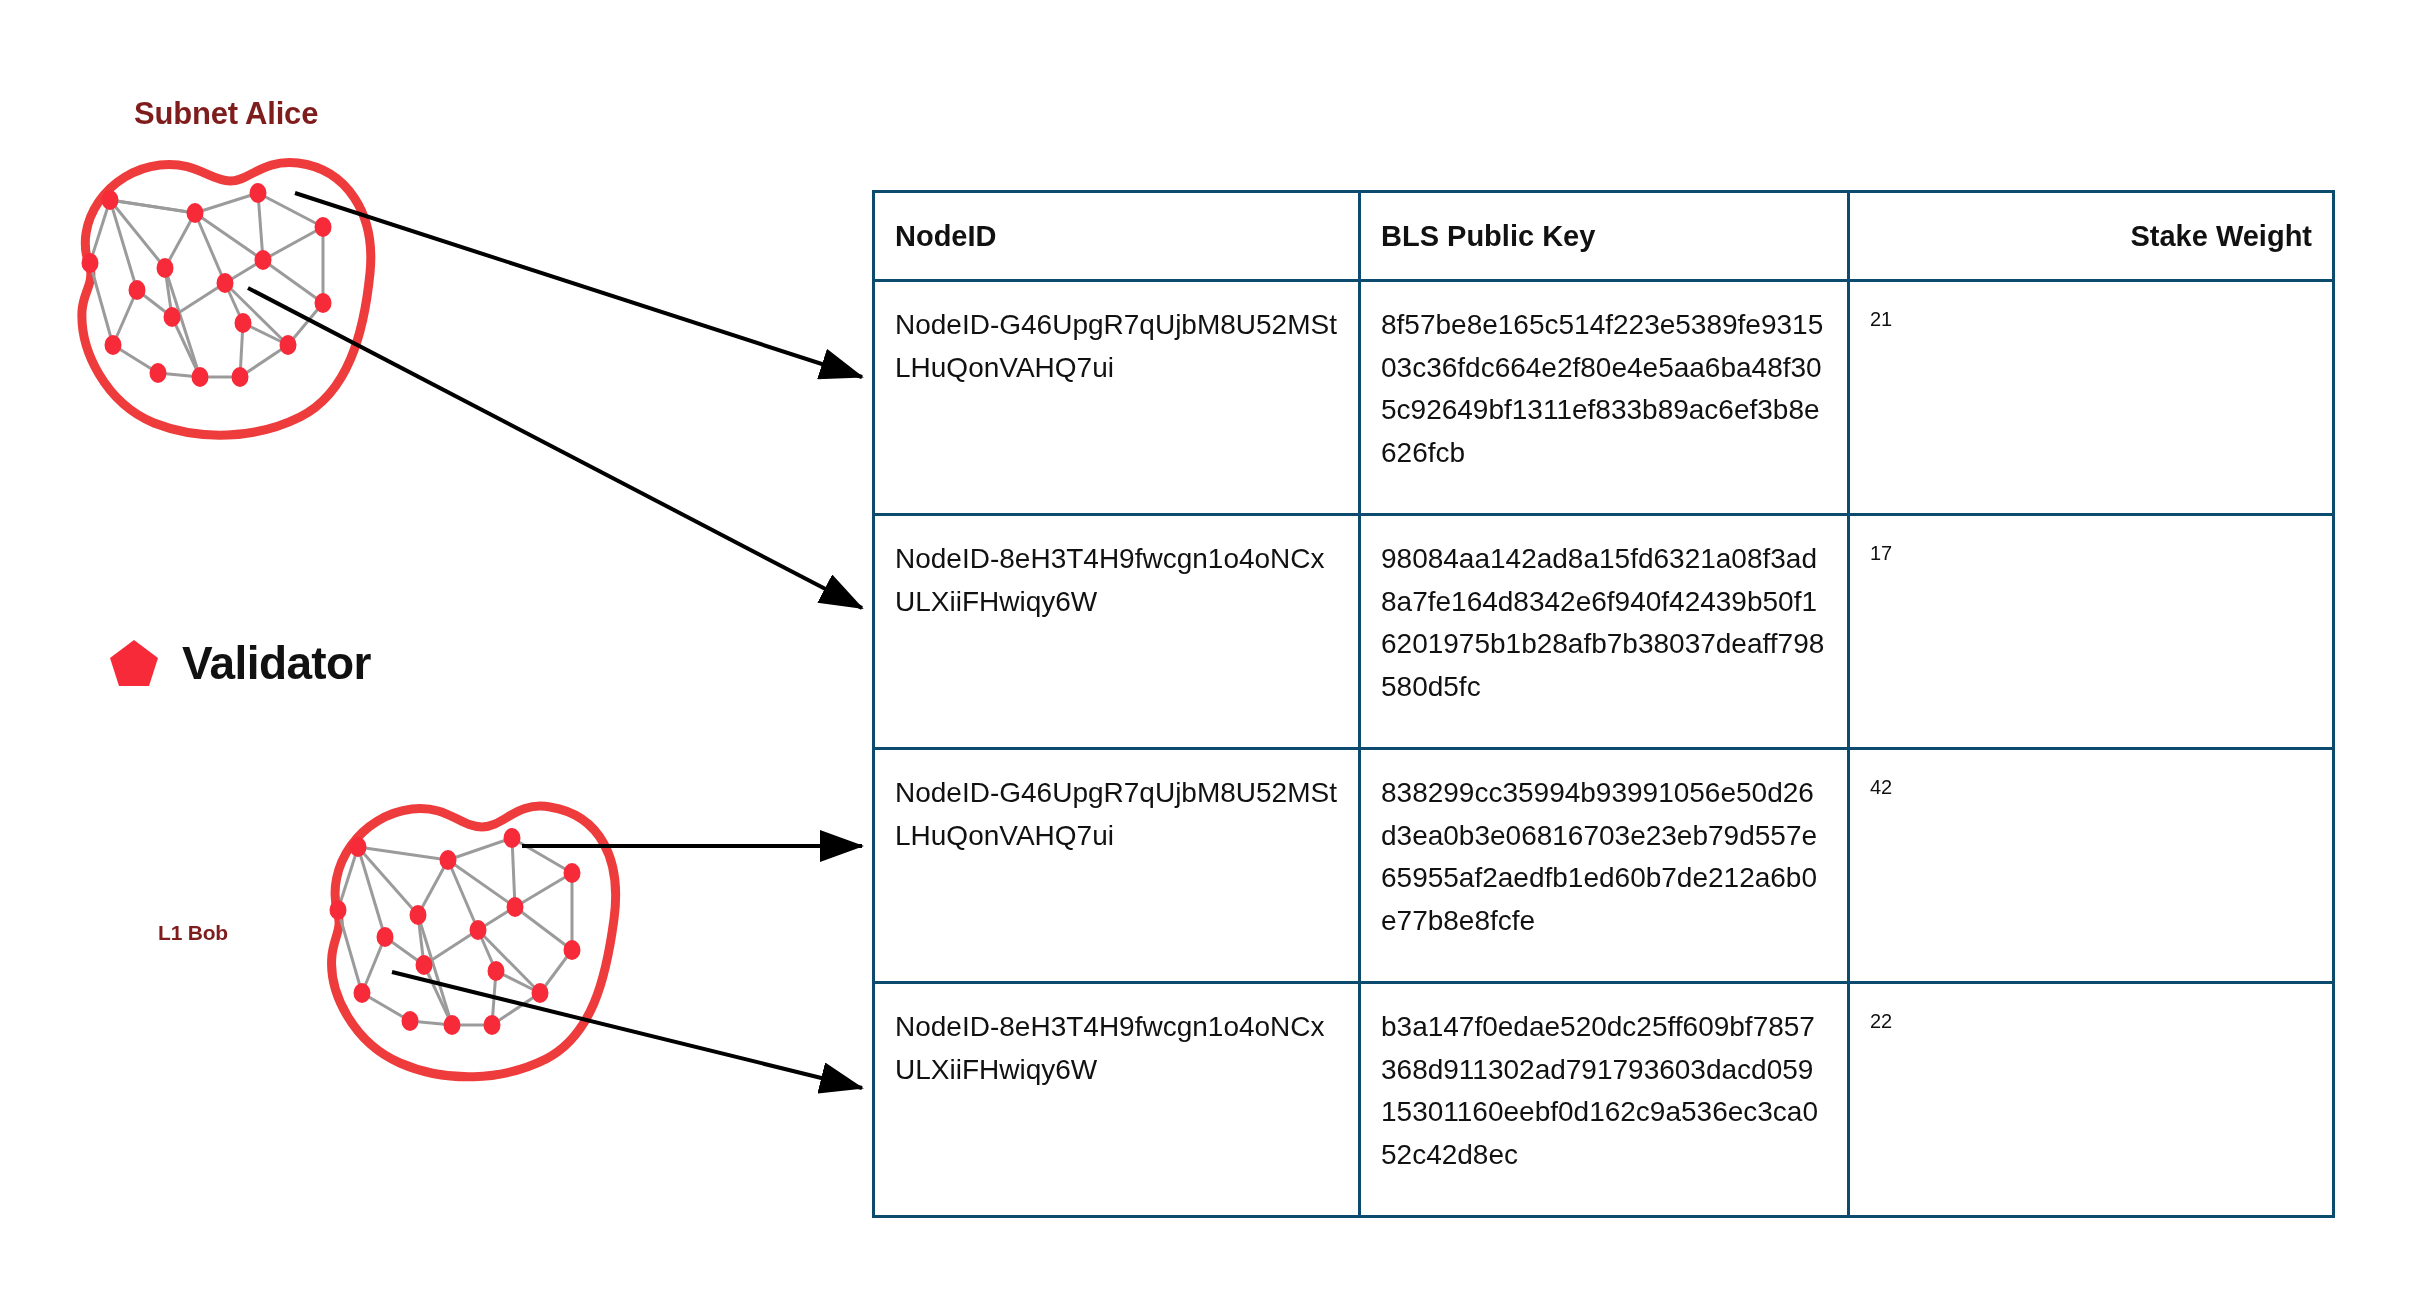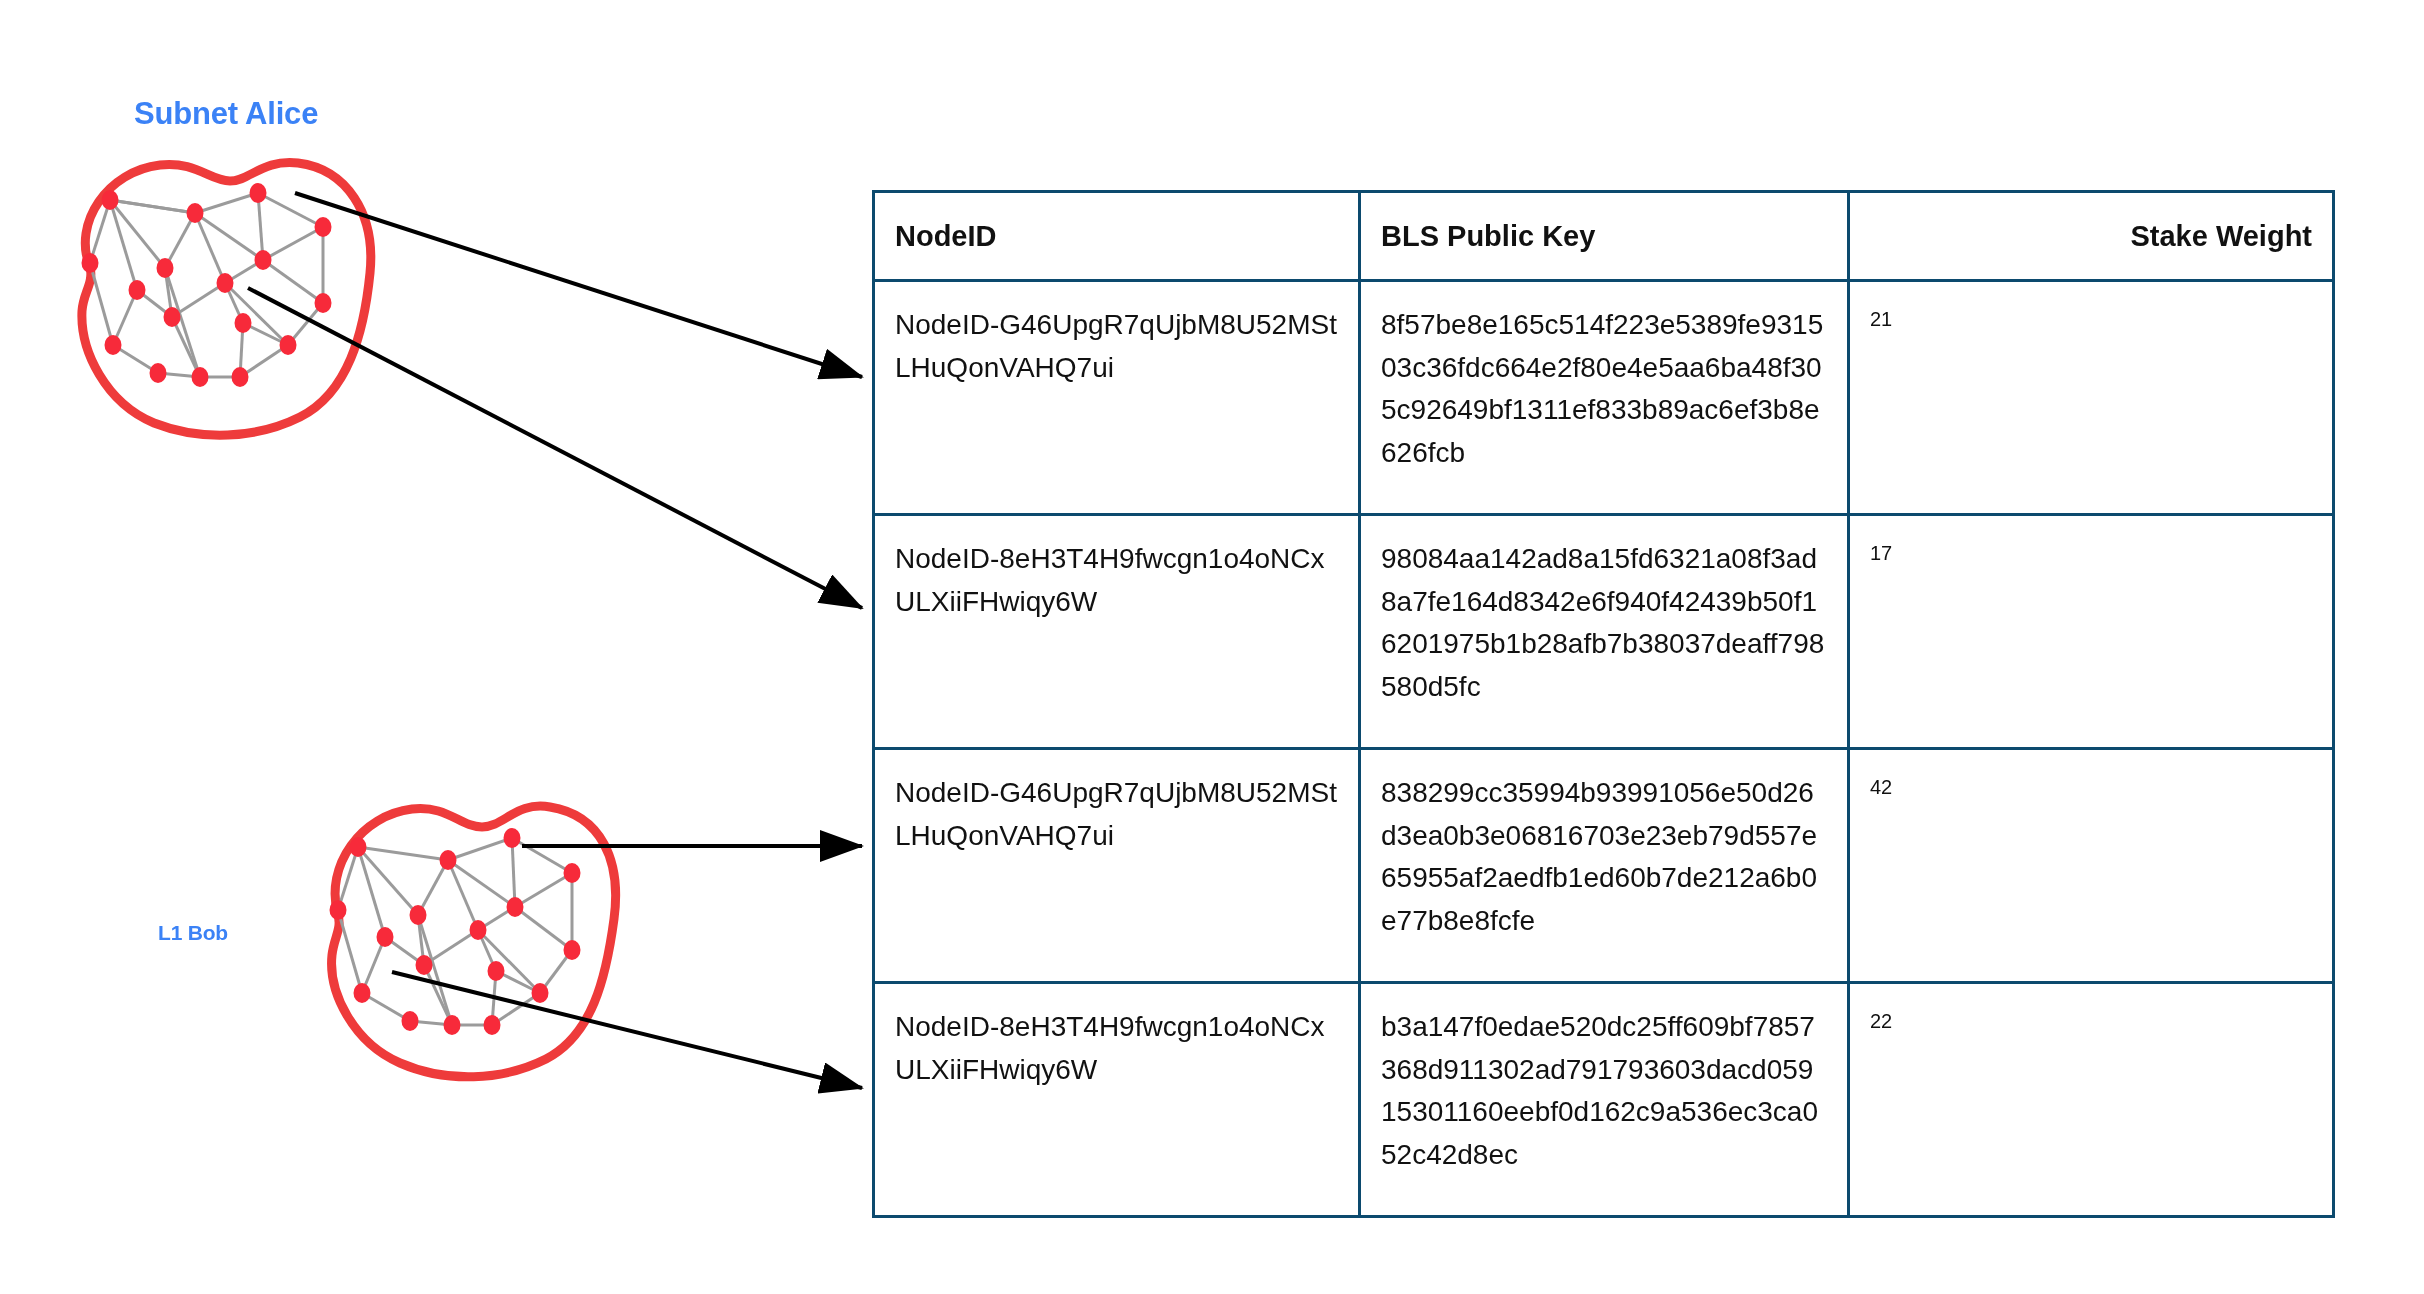--- a/index.html
+++ b/index.html
@@ -14,21 +14,21 @@
     height: 1294px;
     background: #ffffff;
     font-family: "Liberation Sans", sans-serif;
     overflow: hidden;
   }
 
   
   .net-label {
     position: absolute;
     font-weight: bold;
-    color: #3b82f6;
+    color: #7f1d1d;
     white-space: nowrap;
     letter-spacing: -0.2px;
   }
   #subnet-alice-label {
     left: 134px;
     top: 96px;
     font-size: 31px;
   }
   #l1-bob-label {
     left: 158px;
@@ -195,20 +195,26 @@
       <ellipse cx="122" cy="162" rx="8.5" ry="10"></ellipse>
       <ellipse cx="193" cy="168" rx="8.5" ry="10"></ellipse>
       <ellipse cx="63" cy="190" rx="8.5" ry="10"></ellipse>
       <ellipse cx="238" cy="190" rx="8.5" ry="10"></ellipse>
       <ellipse cx="108" cy="218" rx="8.5" ry="10"></ellipse>
       <ellipse cx="150" cy="222" rx="8.5" ry="10"></ellipse>
       <ellipse cx="190" cy="222" rx="8.5" ry="10"></ellipse>
     </g>
   </svg>
 
+  <div id="validator-legend">
+    <svg class="pentagon-icon" viewBox="0 0 52 50">
+      <polygon points="26,2 50,20 41,48 11,48 2,20" fill="#F72A3A"></polygon>
+    </svg>
+    <span class="legend-text">Validator</span>
+  </div>
 
   <div id="l1-bob-label" class="net-label">L1 Bob</div>
 
   <svg id="l1-bob-graph" class="net-svg" width="330" height="290" viewBox="0 0 330 290">
     <path d="M 38 120
              C 24 70, 62 20, 112 14
              C 148 10, 160 32, 182 32
              C 204 32, 216 6, 250 12
              C 300 20, 322 64, 314 124
              C 306 184, 292 240, 246 264

